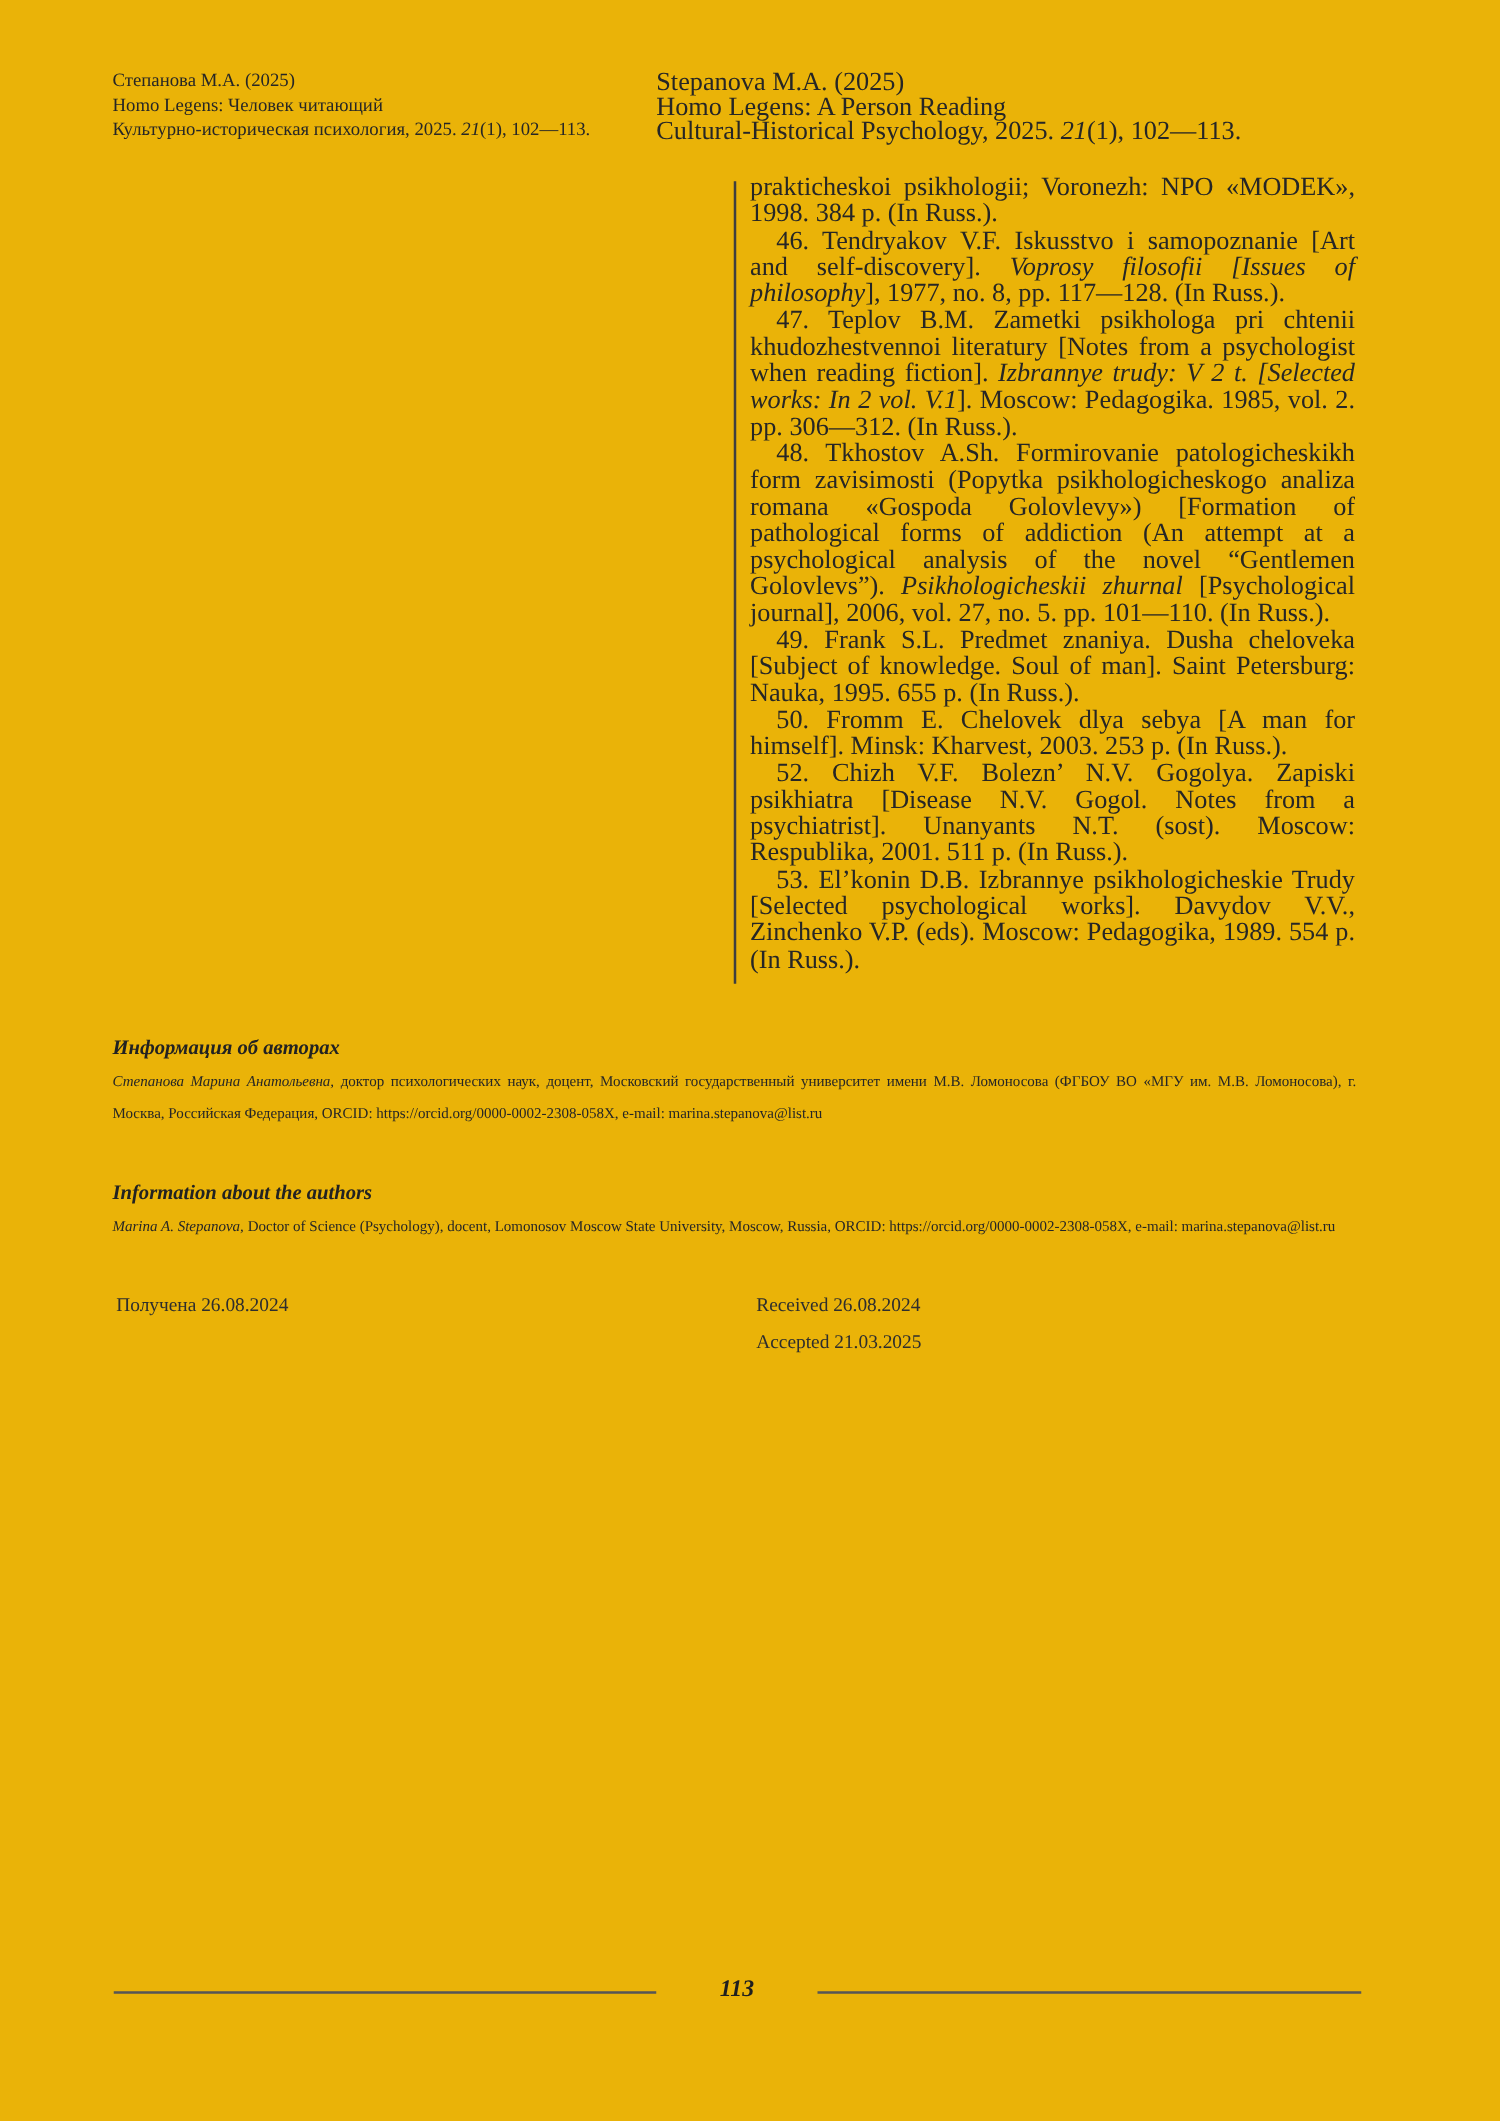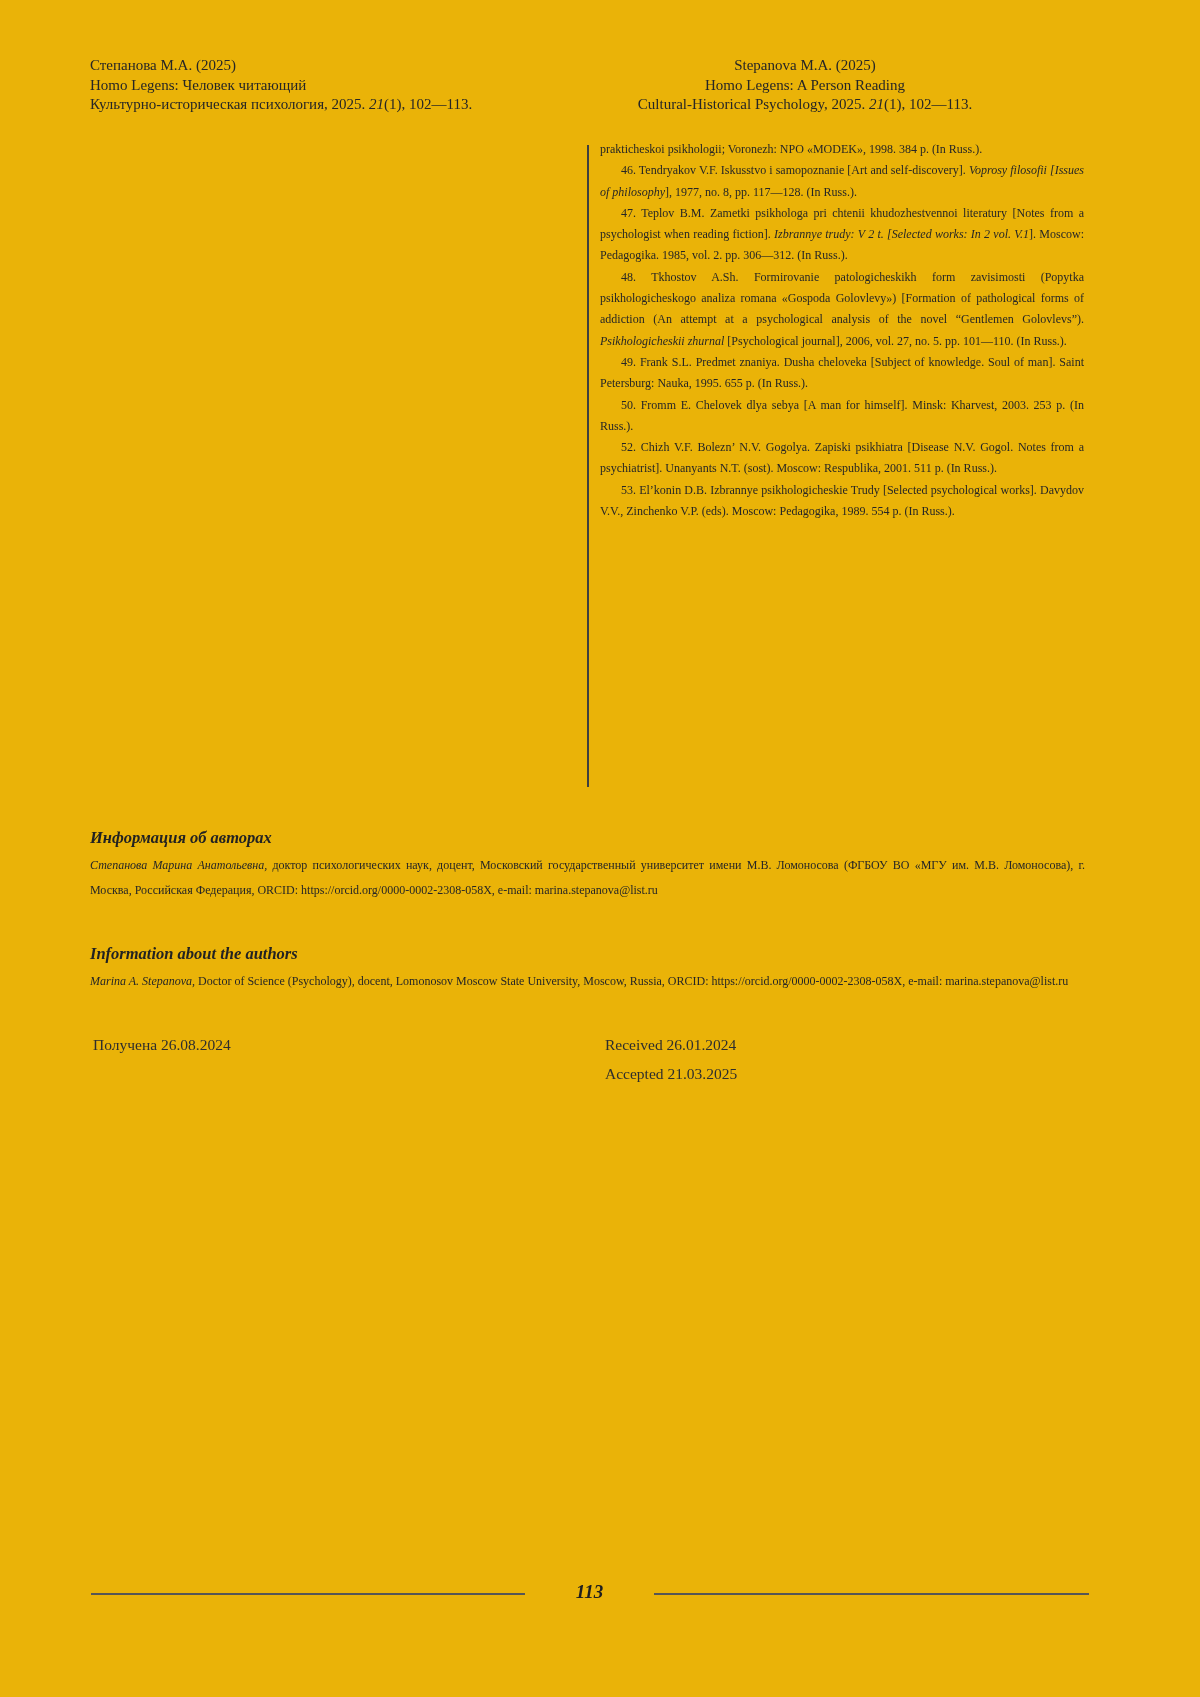--- a/index.html
+++ b/index.html
@@ -10,32 +10,32 @@
     margin: 0 auto;
     background: #eab308;
     color: #262626;
     font-family: "Liberation Serif", "DejaVu Serif", serif;
     overflow: hidden;
   }
 
   
   .running-head { position: absolute; top: 56px; left: 90px; right: 115px; }
   .head-left  { position: absolute; left: 0; top: 0; width: 520px; font-size: 15px; line-height: 19.5px; text-align: left; }
-  .head-right { position: absolute; right: 0; top: 0; width: 560px; font-size: 15px; line-height: 19.5px; text-align: center; }
+  .head-right { position: absolute; right: 0; top: 0; width: 560px; font-size: 21px; line-height: 19.5px; text-align: left; }
 
   
   .col-divider {
     position: absolute; left: 587px; top: 145px;
     width: 1.6px; height: 642px; background: #3f3f3f;
   }
 
   
   .references {
     position: absolute; left: 600px; top: 139px; width: 484px;
-    font-size: 12px; line-height: 21.3px; text-align: justify;
+    font-size: 21px; line-height: 21.3px; text-align: justify;
   }
   .references p { margin: 0; text-indent: 21px; }
   .references p.no-indent { text-indent: 0; }
   .references em, .authors em { }
 
   
   .authors { position: absolute; left: 90px; width: 995px; }
   .authors-ru { top: 828px; }
   .authors-en { top: 944px; }
   .authors h3 {
@@ -100,21 +100,21 @@
   <section class="authors authors-en">
     <h3>Information about the authors</h3>
     <p><em>Marina A. Stepanova,</em><span> Doctor of Science (Psychology), docent, Lomonosov Moscow State University, Moscow, Russia, ORCID: https://orcid.org/0000-0002-2308-058X, e-mail: marina.stepanova@list.ru</span></p>
   </section>
 
   <div class="dates">
     <div class="dates-col ru">
       <div>Получена 26.08.2024</div>
     </div>
     <div class="dates-col en">
-      <div>Received 26.01.2024</div>
+      <div>Received 26.08.2024</div>
       <div>Accepted 21.03.2025</div>
     </div>
   </div>
 
   <div class="footer-rule left"></div>
   <div class="page-number">113</div>
   <div class="footer-rule right"></div>
 
 </div>
 

